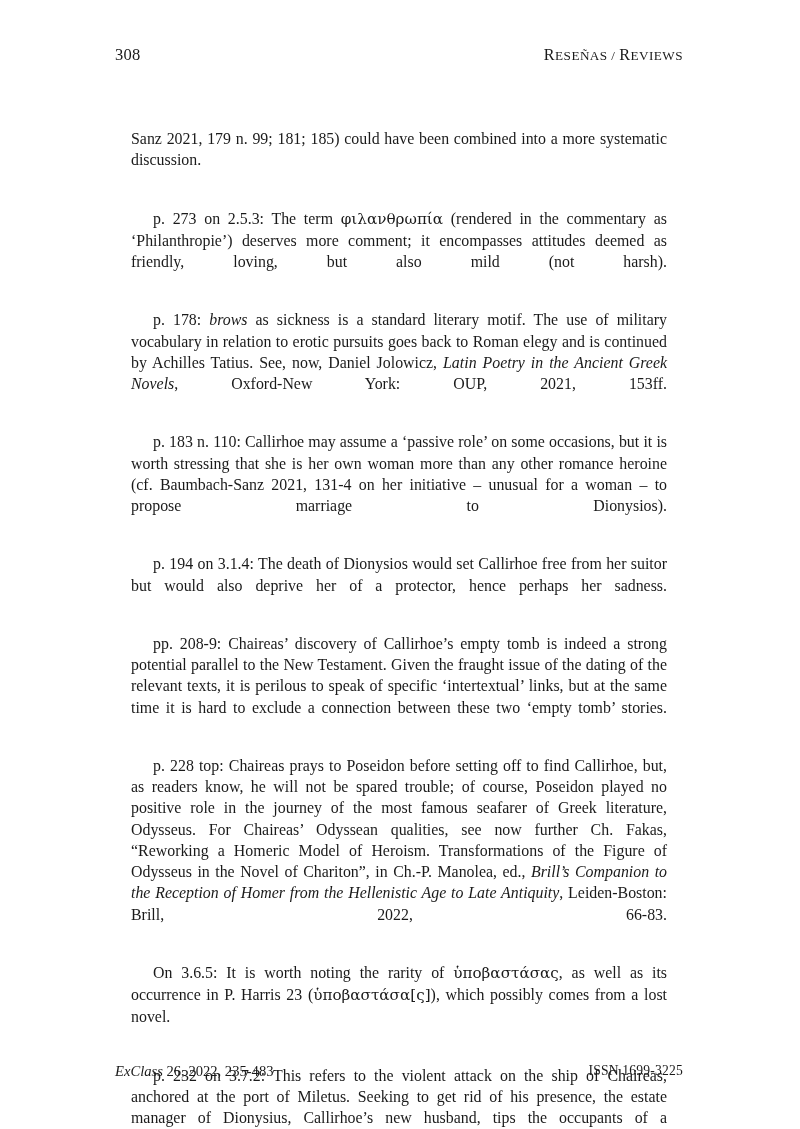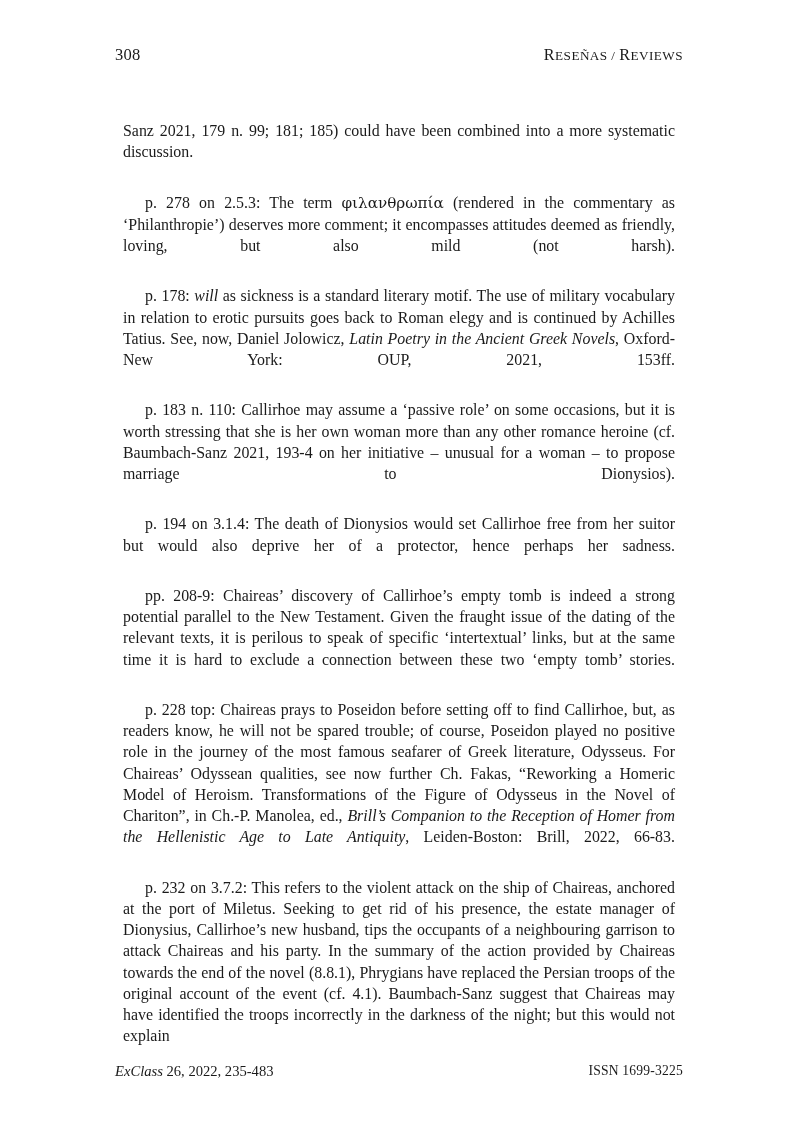--- a/index.html
+++ b/index.html
@@ -61,21 +61,21 @@
     left: 115px;
     top: 112px;
     width: 568px;
     font-size: 15.9px;
     line-height: 21.2px;
     text-align: justify;
     text-justify: inter-word;
     hyphens: none;
   }
   .body-text p {
-    margin: 8px;
+    margin: 16px;
     text-indent: 22px;
   }
   .body-text p.no-indent {
     text-indent: 0;
   }
   
   .body-text p::after {
     content: "";
     display: inline-block;
     width: 100%;
@@ -116,26 +116,27 @@
 
 <div class="page">
 
   <div class="running-head">
     <span class="folio">308</span>
     <div class="head-title"><span class="cap">R</span><span>ESEÑAS</span> / <span class="cap">R</span><span>EVIEWS</span></div>
   </div>
 
   <div class="body-text">
       <p id="p-continuation" class="no-indent"><span>Sanz 2021, 179 n. 99; 181; 185) could have been combined into a more systematic discussion.</span></p>
-      <p id="p-166"><span>p. 278 on 2.5.3: The term </span><span class="grk">φιλανθρωπία</span><span> (rendered in the commentary as ‘Philanthropie’) deserves more comment; it encompasses attitudes deemed as friendly, loving, but also mild (not harsh).</span></p>
-      <p id="p-178"><span>p. 178: </span><i>will</i><span> as sickness is a standard literary motif. The use of military vocabulary in relation to erotic pursuits goes back to Roman elegy and is continued by Achilles Tatius. See, now, Daniel Jolowicz, </span><i>Latin Poetry in the Ancient Greek Novels</i><span>, Oxford-New York: OUP, 2021, 153ff.</span></p>
-      <p id="p-183"><span>p. 183 n. 110: Callirhoe may assume a ‘passive role’ on some occasions, but it is worth stressing that she is her own woman more than any other romance heroine (cf. Baumbach-Sanz 2021, 193-4 on her initiative – unusual for a woman – to propose marriage to Dionysios).</span></p>
+      <p id="p-166"><span>p. 273 on 2.5.3: The term </span><span class="grk">φιλανθρωπία</span><span> (rendered in the commentary as ‘Philanthropie’) deserves more comment; it encompasses attitudes deemed as friendly, loving, but also mild (not harsh).</span></p>
+      <p id="p-178"><span>p. 178: </span><i>brows</i><span> as sickness is a standard literary motif. The use of military vocabulary in relation to erotic pursuits goes back to Roman elegy and is continued by Achilles Tatius. See, now, Daniel Jolowicz, </span><i>Latin Poetry in the Ancient Greek Novels</i><span>, Oxford-New York: OUP, 2021, 153ff.</span></p>
+      <p id="p-183"><span>p. 183 n. 110: Callirhoe may assume a ‘passive role’ on some occasions, but it is worth stressing that she is her own woman more than any other romance heroine (cf. Baumbach-Sanz 2021, 131-4 on her initiative – unusual for a woman – to propose marriage to Dionysios).</span></p>
       <p id="p-194"><span>p. 194 on 3.1.4: The death of Dionysios would set Callirhoe free from her suitor but would also deprive her of a protector, hence perhaps her sadness.</span></p>
       <p id="p-208"><span>pp. 208-9: Chaireas’ discovery of Callirhoe’s empty tomb is indeed a strong potential parallel to the New Testament. Given the fraught issue of the dating of the relevant texts, it is perilous to speak of specific ‘intertextual’ links, but at the same time it is hard to exclude a connection between these two ‘empty tomb’ stories.</span></p>
       <p id="p-228"><span>p. 228 top: Chaireas prays to Poseidon before setting off to find Callirhoe, but, as readers know, he will not be spared trouble; of course, Poseidon played no positive role in the journey of the most famous seafarer of Greek literature, Odysseus. For Chaireas’ Odyssean qualities, see now further Ch. Fakas, “Reworking a Homeric Model of Heroism. Transformations of the Figure of Odysseus in the Novel of Chariton”, in Ch.-P. Manolea, ed., </span><i>Brill’s Companion to the Reception of Homer from the Hellenistic Age to Late Antiquity</i><span>, Leiden-Boston: Brill, 2022, 66-83.</span></p>
+      <p id="p-365"><span>On 3.6.5: It is worth noting the rarity of </span><span class="grk">ὑποβαστάσας</span><span>, as well as its occurrence in P. Harris 23 (</span><span class="grk">ὑποβαστάσα[ς]</span><span>), which possibly comes from a lost novel.</span></p>
       <p id="p-232"><span>p. 232 on 3.7.2: This refers to the violent attack on the ship of Chaireas, anchored at the port of Miletus. Seeking to get rid of his presence, the estate manager of Dionysius, Callirhoe’s new husband, tips the occupants of a neighbouring garrison to attack Chaireas and his party. In the summary of the action provided by Chaireas towards the end of the novel (8.8.1), Phrygians have replaced the Persian troops of the original account of the event (cf. 4.1). Baumbach-Sanz suggest that Chaireas may have identified the troops incorrectly in the darkness of the night; but this would not explain </span></p>
     </div>
 
   <div class="footer">
     <span class="footer-left">
       <i>ExClass</i><span> 26, 2022, 235-483</span>
     </span>
     <span class="footer-right">ISSN 1699-3225</span>
   </div>
 

